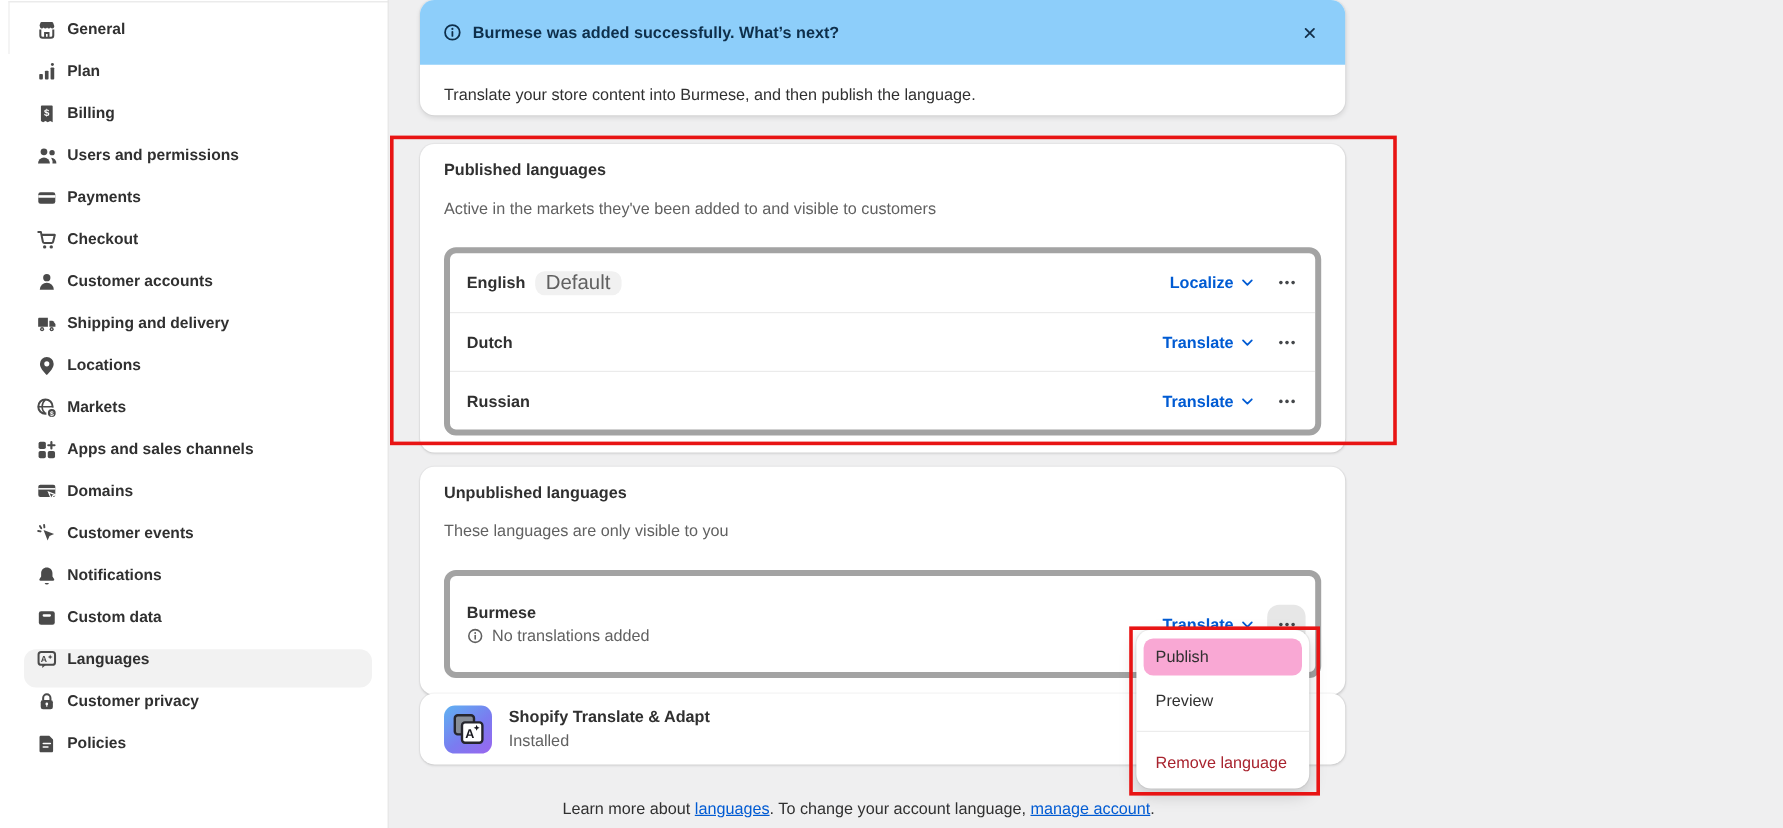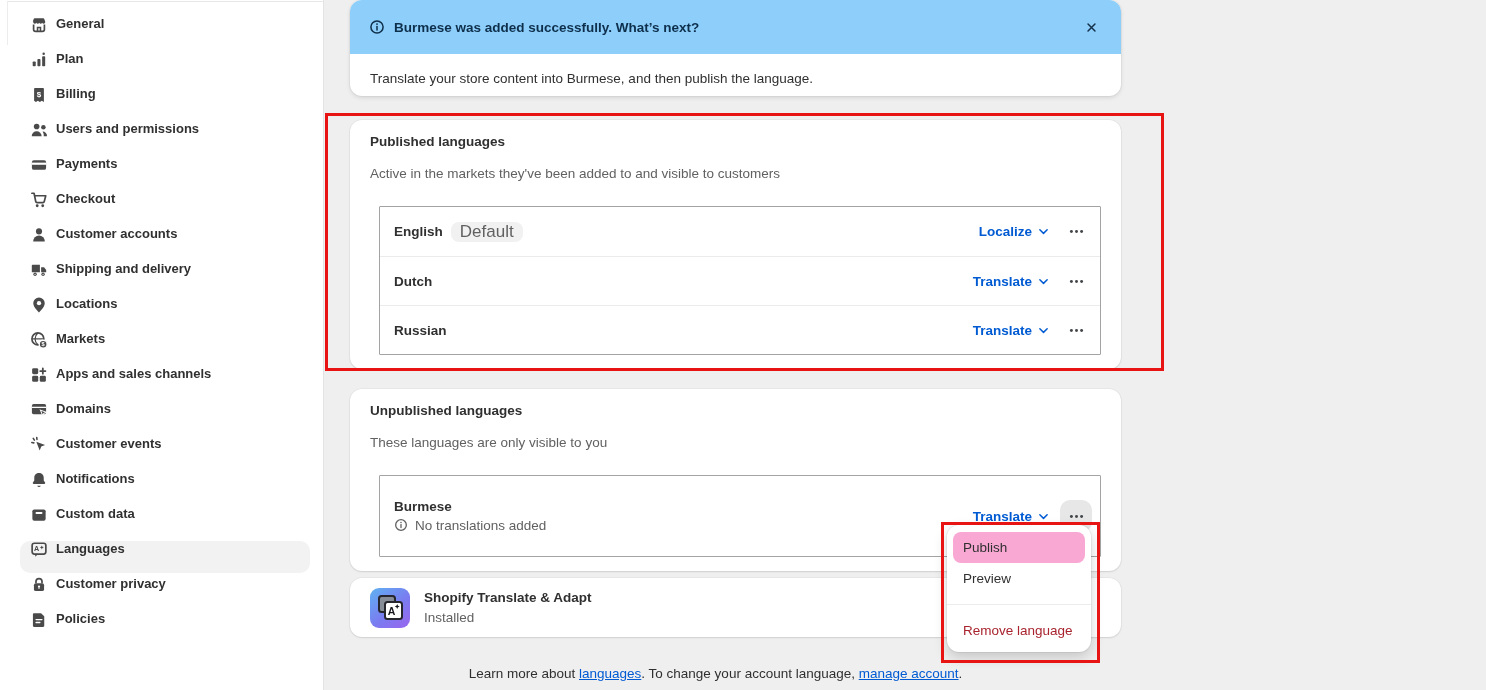--- a/index.html
+++ b/index.html
@@ -51,36 +51,36 @@
   
   .card {
     position:absolute; left:350px; width:771px; background:#fff; border-radius:12px;
     box-shadow:0 1px 2px rgba(0,0,0,.10), 0 0 0 1px rgba(0,0,0,.03);
     padding:12px 20px 14px;
   }
   #published-card { top:120px; }
   #unpublished-card { top:389px; }
   .card-title { font-weight:700; line-height:20px; }
   .card-subtitle { color:var(--text-secondary,#616161); line-height:20px; margin-top:12px; }
-  .lang-list { margin-top:22px; border:1px solid #a3a3a3; border-radius:1px; overflow:hidden; background:#fff;margin-left:9px; }
+  .lang-list { margin-top:22px; border:5px solid #a3a3a3; border-radius:10px; overflow:hidden; background:#fff; }
   .lang-row { display:flex; align-items:center; height:49px; padding:0 8px 0 14px; }
   .lang-row + .lang-row { border-top:1px solid #ebebeb; }
   .lang-row.tall { height:80px; }
   .lang-name { font-weight:600; }
   .badge { margin-left:8px; background:#f1f1f1; color:#616161; font-size:17px; line-height:18px;
     padding:1px 9px; border-radius:8px; }
   .spacer { flex:1; }
   .action-link { display:flex; align-items:center; color:var(--accent,#005BD3); font-weight:600; cursor:pointer; }
   .chevron { width:13px; height:13px; margin-left:5px; color:var(--accent,#005BD3); }
   .dots-btn { width:32px; height:32px; margin-left:10px; border-radius:10px;
     display:flex; align-items:center; justify-content:center; color:#44474a; cursor:pointer; }
   .dots-btn svg { width:17px; height:17px; }
   .dots-btn.active { background:#e7e7e7; }
   .row-text-col { display:flex; flex-direction:column; justify-content:center; }
-  .status-line { display:flex; margin-top:4px; color:var(--text-secondary,#616161); }
+  .status-line { display:flex; align-items:center; margin-top:4px; color:var(--text-secondary,#616161); }
   .info-sm { width:14px; height:14px; color:#616161; margin-right:7px; flex:none; }
 
   
   #app-card {
     position:absolute; left:350px; top:578px; width:771px; height:59px;
     background:#fff; border-radius:12px;
     box-shadow:0 1px 2px rgba(0,0,0,.10), 0 0 0 1px rgba(0,0,0,.03);
     display:flex; align-items:center; padding:0 20px;
   }
   .app-icon { width:40px; height:40px; border-radius:9px; flex:none;
@@ -95,21 +95,21 @@
   .footer a { color:var(--accent,#005BD3); text-decoration:underline; cursor:pointer; }
 
   
   .popover {
     position:absolute; left:947px; top:525px; width:144px;
     background:#fff; border-radius:12px; padding:7px 6px 6px;
     box-shadow:0 5px 14px rgba(0,0,0,.18), 0 0 0 1px rgba(0,0,0,.05);
     z-index:40;
   }
   .menu-item { height:31px; line-height:31px; padding:0 10px; border-radius:8px; color:#303030; cursor:pointer; }
-  .menu-item + .menu-item { }
+  .menu-item + .menu-item { margin-top:5px; }
   .menu-item.highlighted { background:#f9a8d4; }
   .menu-divider { height:1px; background:#ececec; margin:10px -6px; }
   .menu-destructive { height:31px; line-height:31px; padding:0 10px; border-radius:8px;
     color:var(--critical,#A8232E); cursor:pointer; }
 
   
   .annotation { position:absolute; border:3px solid var(--annotation,#E81414); z-index:60; pointer-events:none; }
   #ann-published { left:325px; top:113px; width:839px; height:258px; }
   #ann-menu { left:941px; top:522px; width:159px; height:141px; }
 </style>

